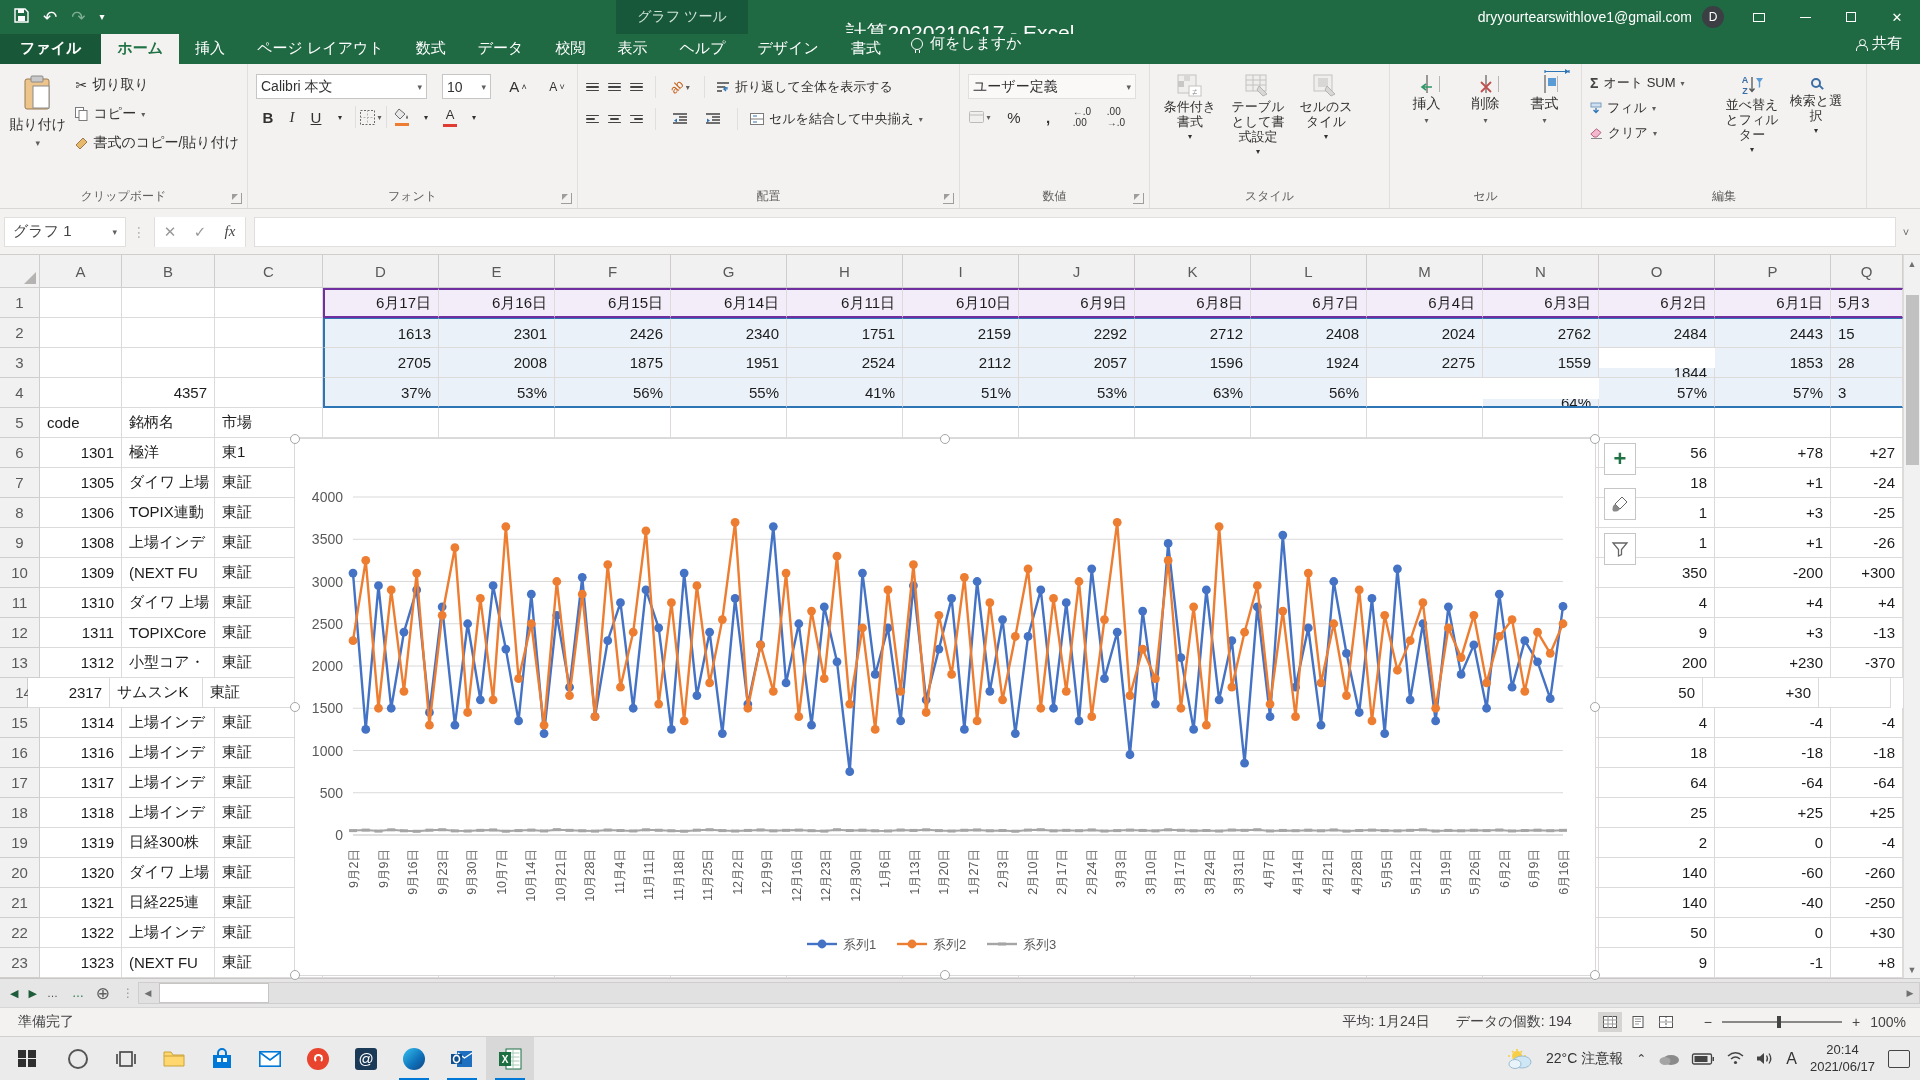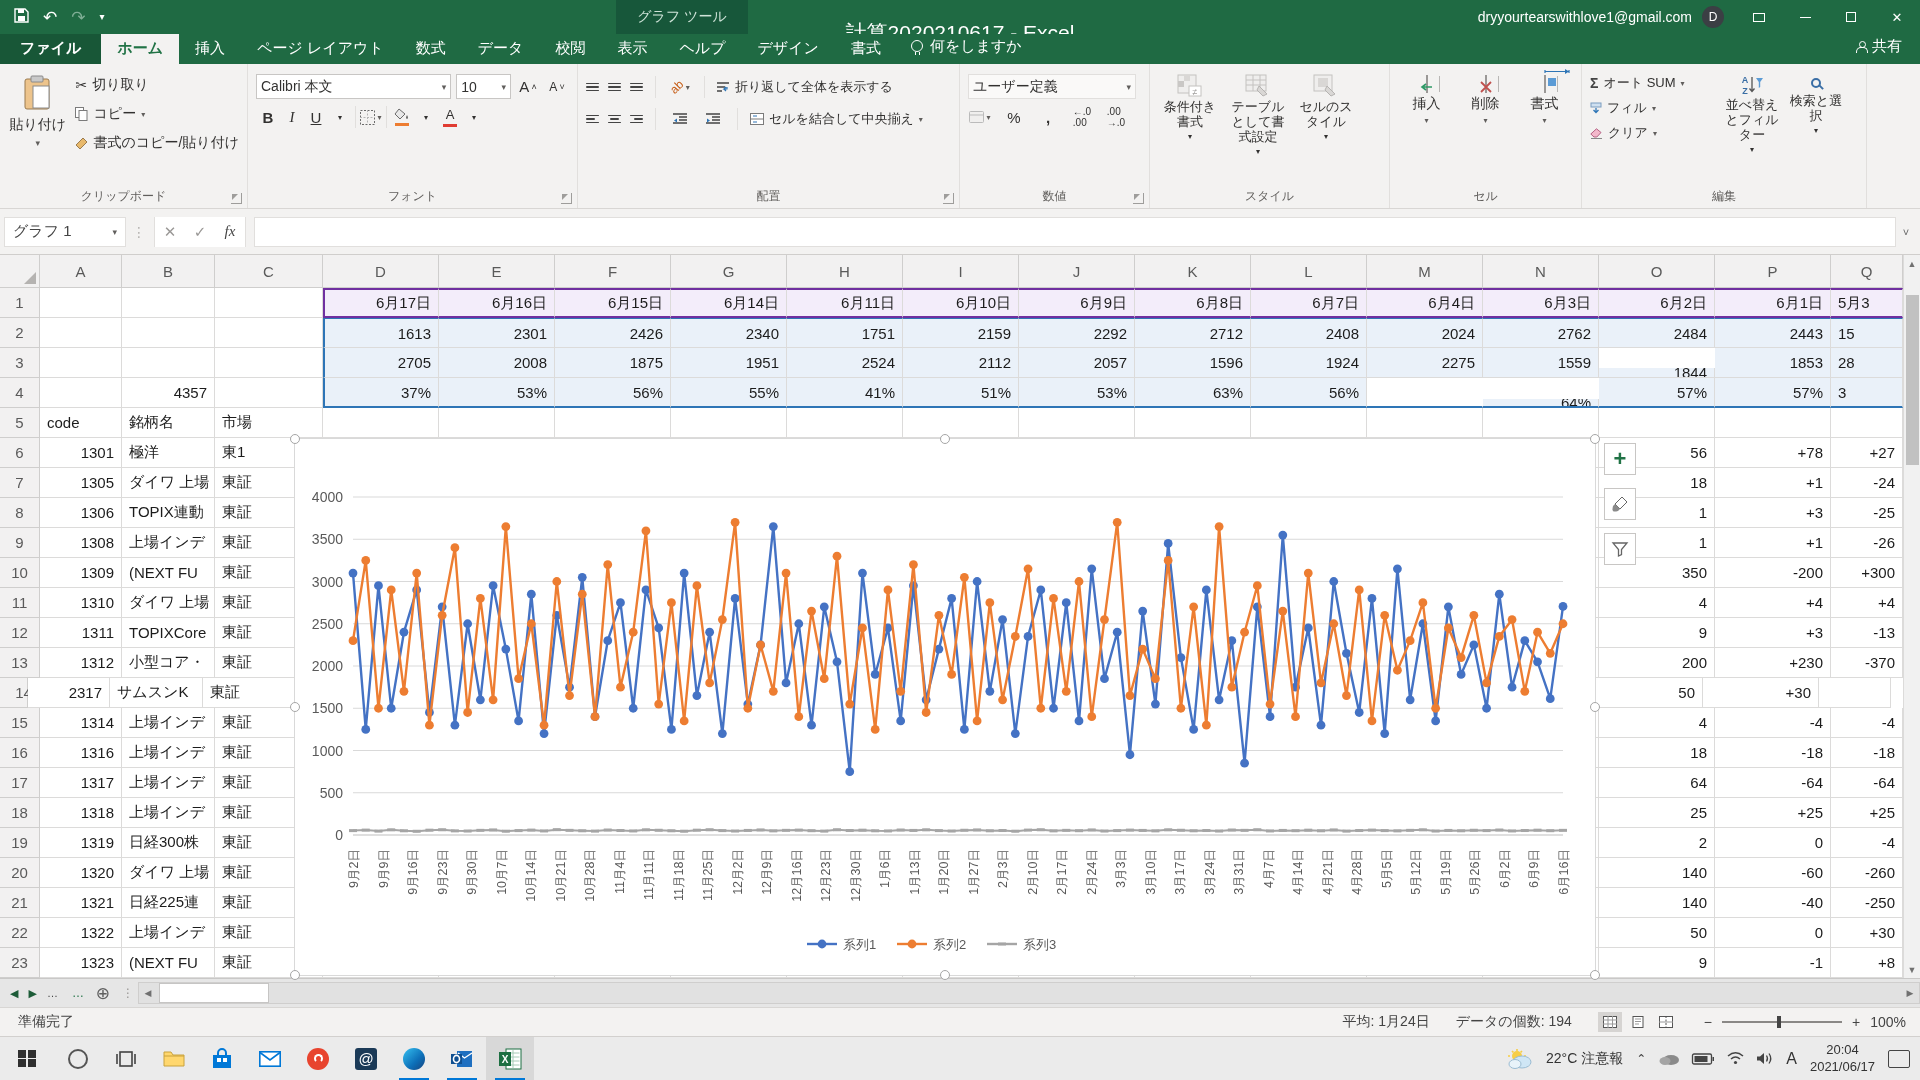--- a/index.html
+++ b/index.html
@@ -14,21 +14,21 @@
 #ctxband{position:absolute;left:616px;top:0;width:132px;height:34px;background:#17573a;display:flex;align-items:center;justify-content:center;font-size:14px;color:#cfe3d8}
 #wintitle{position:absolute;left:0;top:16px;width:100%;height:34px;display:flex;align-items:center;justify-content:center;pointer-events:none;font-size:21px}
 .tb-right{position:absolute;right:0;top:0;height:34px;display:flex;align-items:center;gap:0}
 .tb-right .acct{font-size:14px;margin-right:10px}
 .avatar{width:22px;height:22px;border-radius:50%;background:#3b3f44;color:#fff;font-size:12px;display:flex;align-items:center;justify-content:center;margin-right:12px}
 .winbtn{width:46px;height:34px;display:flex;align-items:center;justify-content:center;color:#fff;font-size:13px}
 .ico-min{width:11px;height:1px;background:#fff;display:block}
 .ico-max{width:10px;height:10px;border:1px solid #fff;display:block}
 .ico-ribbon{width:12px;height:9px;border:1px solid #fff;display:block}
 
-#tabrow{position:absolute;left:0;top:34px;width:100%;height:30px;background:#1f6a43;display:flex;align-items:center;font-size:15px;color:#fff}
+#tabrow{position:absolute;left:0;top:34px;width:100%;height:30px;background:#1f6a43;display:flex;align-items:flex-start;font-size:15px;color:#fff}
 .rtab{padding:5px 16px 6px;cursor:default;white-space:nowrap}
 .rtab.file{background:#185737;font-weight:bold;padding:5px 20px 6px}
 .rtab.active{background:#f3f2f1;color:#217346;font-weight:bold}
 .searchbit{display:flex;align-items:center;gap:7px;margin-left:14px;padding-bottom:6px;color:#fff}
 .bulb{width:12px;height:12px;border:1.5px solid #fff;border-radius:50%;position:relative}
 .bulb:after{content:"";position:absolute;left:3px;bottom:-4px;width:3px;height:3px;border-left:1.5px solid #fff;border-right:1.5px solid #fff}
 .share{margin-left:auto;display:flex;align-items:center;gap:6px;padding:0 18px 6px}
 .person{width:10px;height:10px;position:relative}
 .person:before{content:"";position:absolute;left:2.5px;top:0;width:5px;height:5px;border-radius:50%;border:1.2px solid #fff}
 .person:after{content:"";position:absolute;left:0;bottom:-2px;width:10px;height:5px;border-radius:5px 5px 0 0;border:1.2px solid #fff;border-bottom:none}
@@ -225,21 +225,21 @@
             <span>書式のコピー/貼り付け</span>
           </div>
         </div>
       </div>
       <div class="glabel">クリップボード</div>
       <span class="launcher"></span>
     </div>
 
     <div class="rgroup" style="width:330px">
       <div class="fgrid2">
-        <div style="display:flex;gap:5px;align-items:center">
+        <div style="display:flex;gap:15px;align-items:center">
           <div class="combo" style="width:200px">
               <span>Calibri 本文</span>
               <span class="dd">▾</span>
             </div>
           <div class="combo" style="width:56px">
               <span>10</span>
               <span class="dd">▾</span>
             </div>
           <span class="iconbtn">A<span style="font-size:9px">˄</span></span>
           <span class="iconbtn" style="font-size:12px">A<span style="font-size:9px">˅</span></span>
@@ -1504,18 +1504,18 @@
       <svg width="17" height="13" viewBox="0 0 17 13">
           <path d="M1 4 Q8.5 -2.5 16 4" fill="none" stroke="#444" stroke-width="1.5"></path>
           <path d="M4 7 Q8.5 3 13 7" fill="none" stroke="#444" stroke-width="1.5"></path>
           <circle cx="8.5" cy="10.5" r="1.6" fill="#444"></circle>
         </svg>
       <svg width="16" height="13" viewBox="0 0 16 13">
           <path d="M0 4.5 h3 L7 1 v11 L3 8.5 H0z" fill="#444"></path>
           <path d="M9.5 3.5 q2 3 0 6 M12 1.5 q3.5 5 0 10" stroke="#444" stroke-width="1.3" fill="none"></path>
         </svg>
       <span style="font-size:16px">A</span>
-      <span class="clock"><span>20:04</span><br><span>2021/06/17</span></span>
+      <span class="clock"><span>20:14</span><br><span>2021/06/17</span></span>
       <span class="notif"></span>
     </div>
   </div>
 
 </div>
 
 </body></html>

